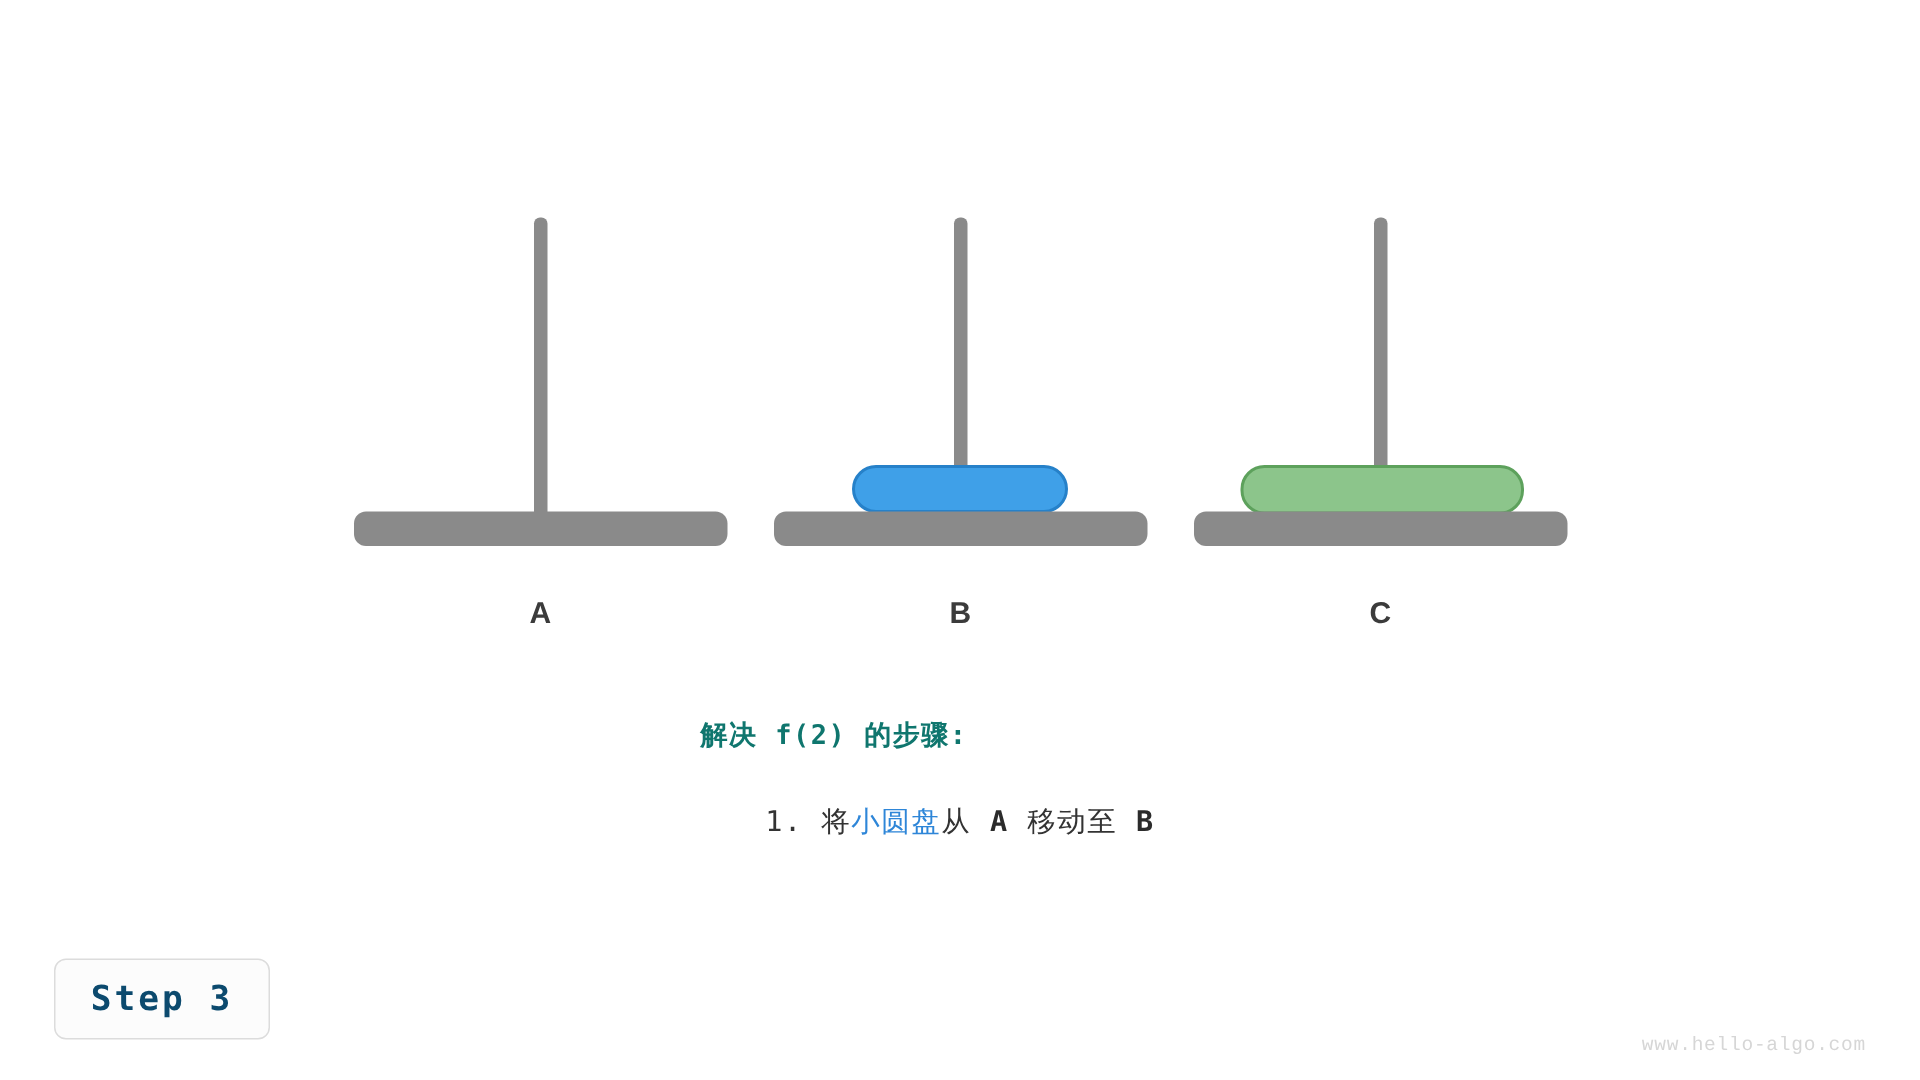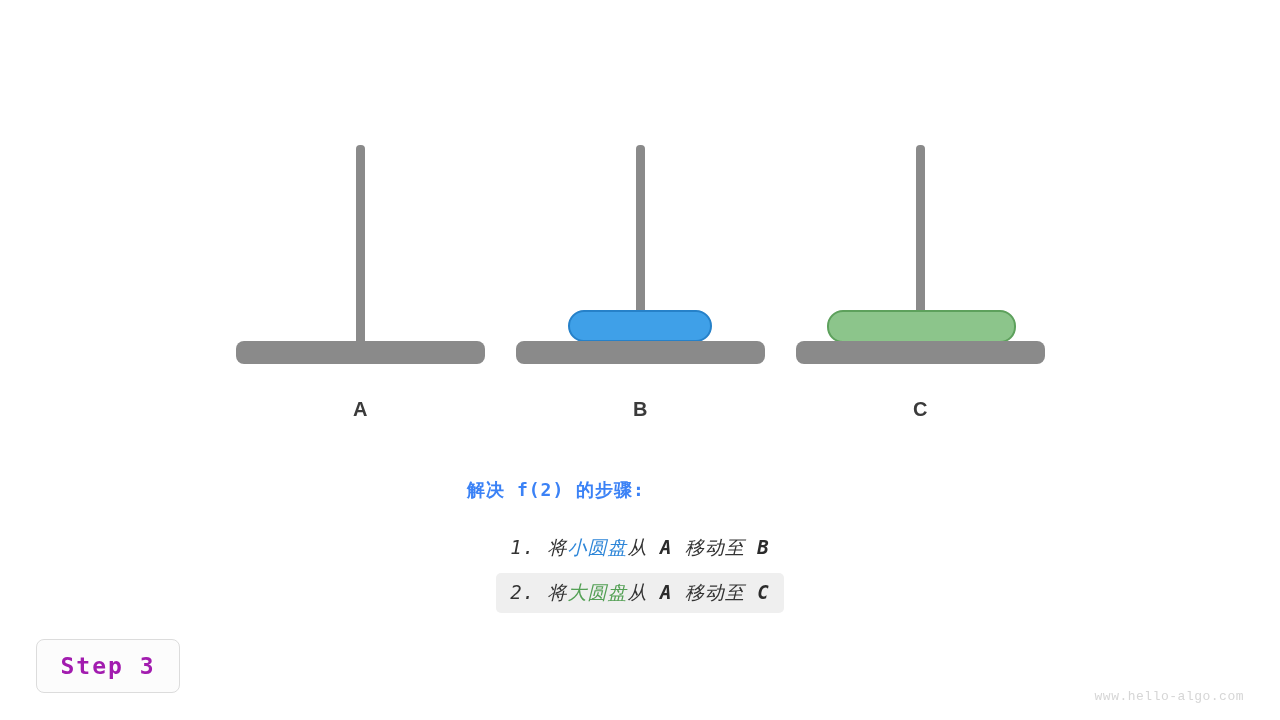--- a/index.html
+++ b/index.html
@@ -93,31 +93,30 @@
 
   
   .caption {
     position: absolute;
     left: 0;
     top: 478px;
     width: 1112px;
     text-align: center;
     font-size: 18px;
     font-weight: bold;
-    color: #3b82f6;
+    color: #0f766e;
     letter-spacing: 1px;
     font-family: "DejaVu Sans Mono", "Liberation Mono", monospace;
   }
 
   .steps {
     position: absolute;
     left: 0;
     top: 528px;
     width: 1280px;
-    font-style: italic;
   }
   .step-row {
     display: flex;
     justify-content: center;
     margin-bottom: 5px;
   }
   .step-text {
     display: inline-block;
     padding: 7px 14px;
     border-radius: 5px;
@@ -145,21 +144,21 @@
     box-sizing: border-box;
     border: 1px solid #dcdcdc;
     border-radius: 8px;
     background: #fcfcfc;
     display: flex;
     align-items: center;
     justify-content: center;
     font-family: "DejaVu Sans Mono", "Liberation Mono", monospace;
     font-size: 23px;
     font-weight: bold;
-    color: #a21caf;
+    color: #0c4a6e;
     letter-spacing: 2px;
   }
 
   
   .watermark {
     position: absolute;
     right: 36px;
     bottom: 16px;
     font-family: Liberation Mono, monospace;
     font-size: 13px;
@@ -193,23 +192,20 @@
   </div>
 
   <div class="caption">解决 f(2) 的步骤:</div>
 
   <div class="steps">
 
     <div class="step-row">
       <span class="step-text"><span>1.</span><span> 将</span><span class="kw-blue">小圆盘</span><span>从 </span><span class="kw-bold">A</span><span> 移动至 </span><span class="kw-bold">B</span></span>
     </div>
 
-    <div class="step-row">
-      <span class="step-text highlight"><span>2.</span><span> 将</span><span class="kw-green">大圆盘</span><span>从 </span><span class="kw-bold">A</span><span> 移动至 </span><span class="kw-bold">C</span></span>
-    </div>
 
   </div>
 
   <div class="step-badge">
     <span>Step 3</span>
   </div>
 
   <div class="watermark">www.hello-algo.com</div>
 
 </div>

